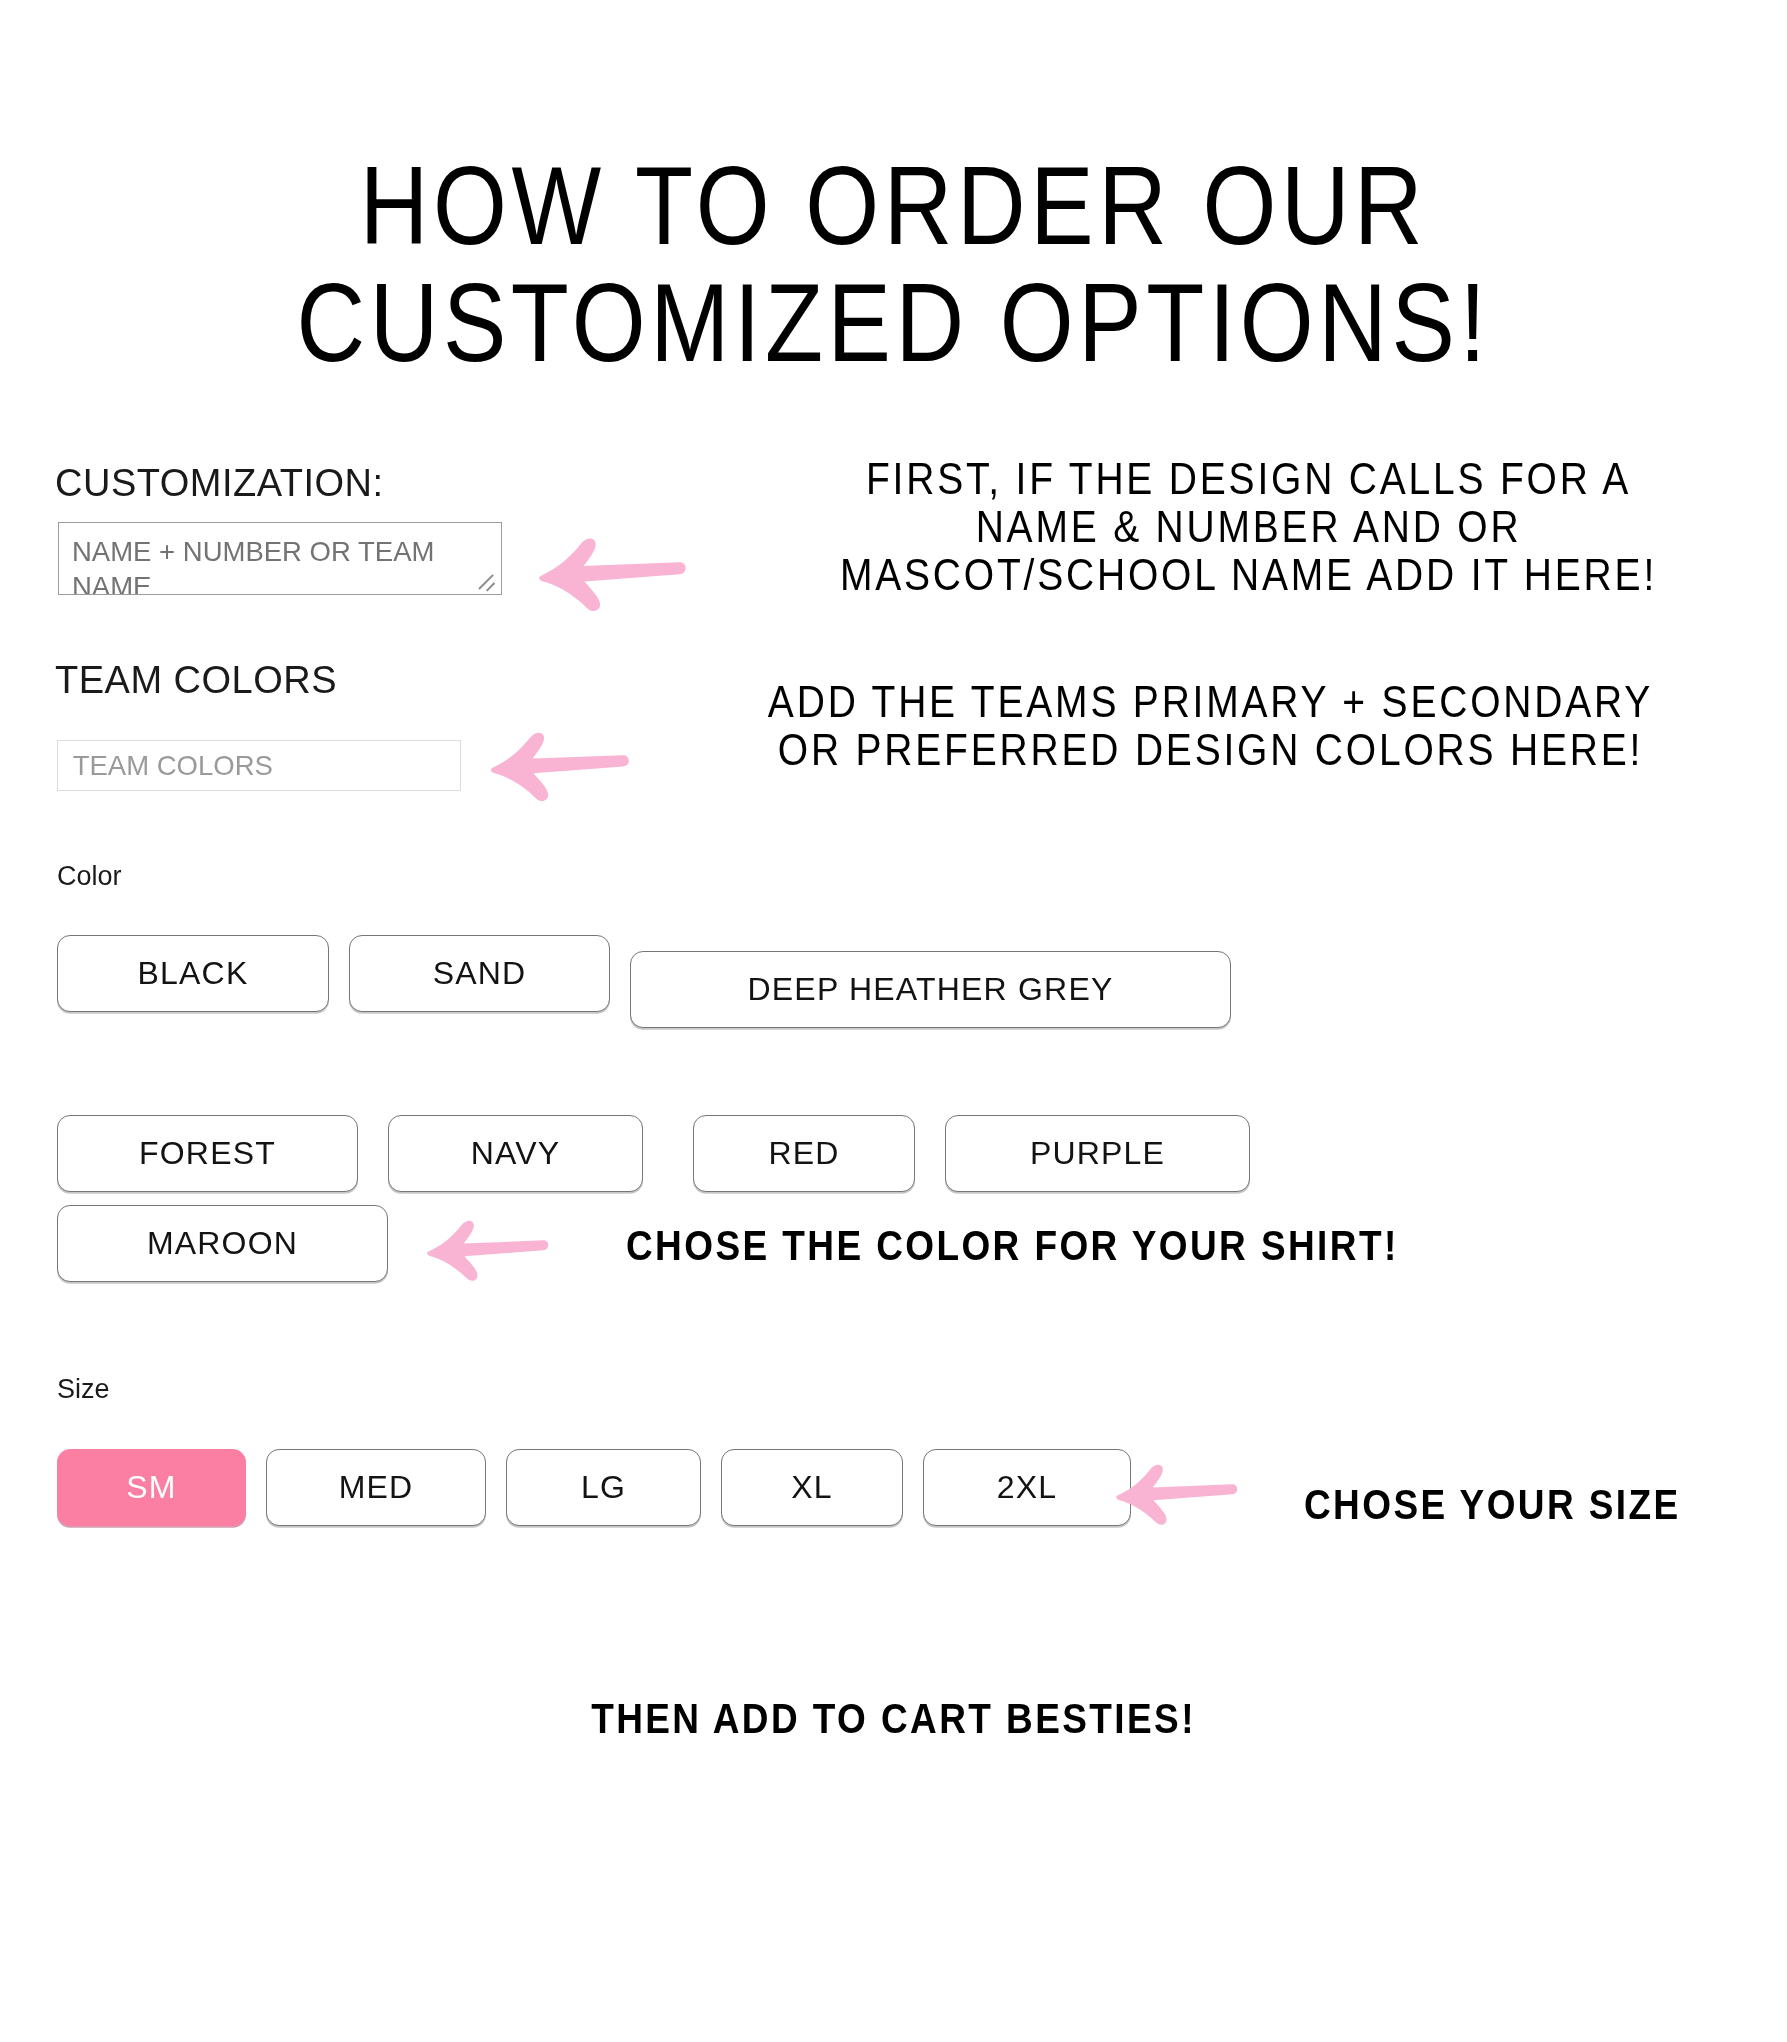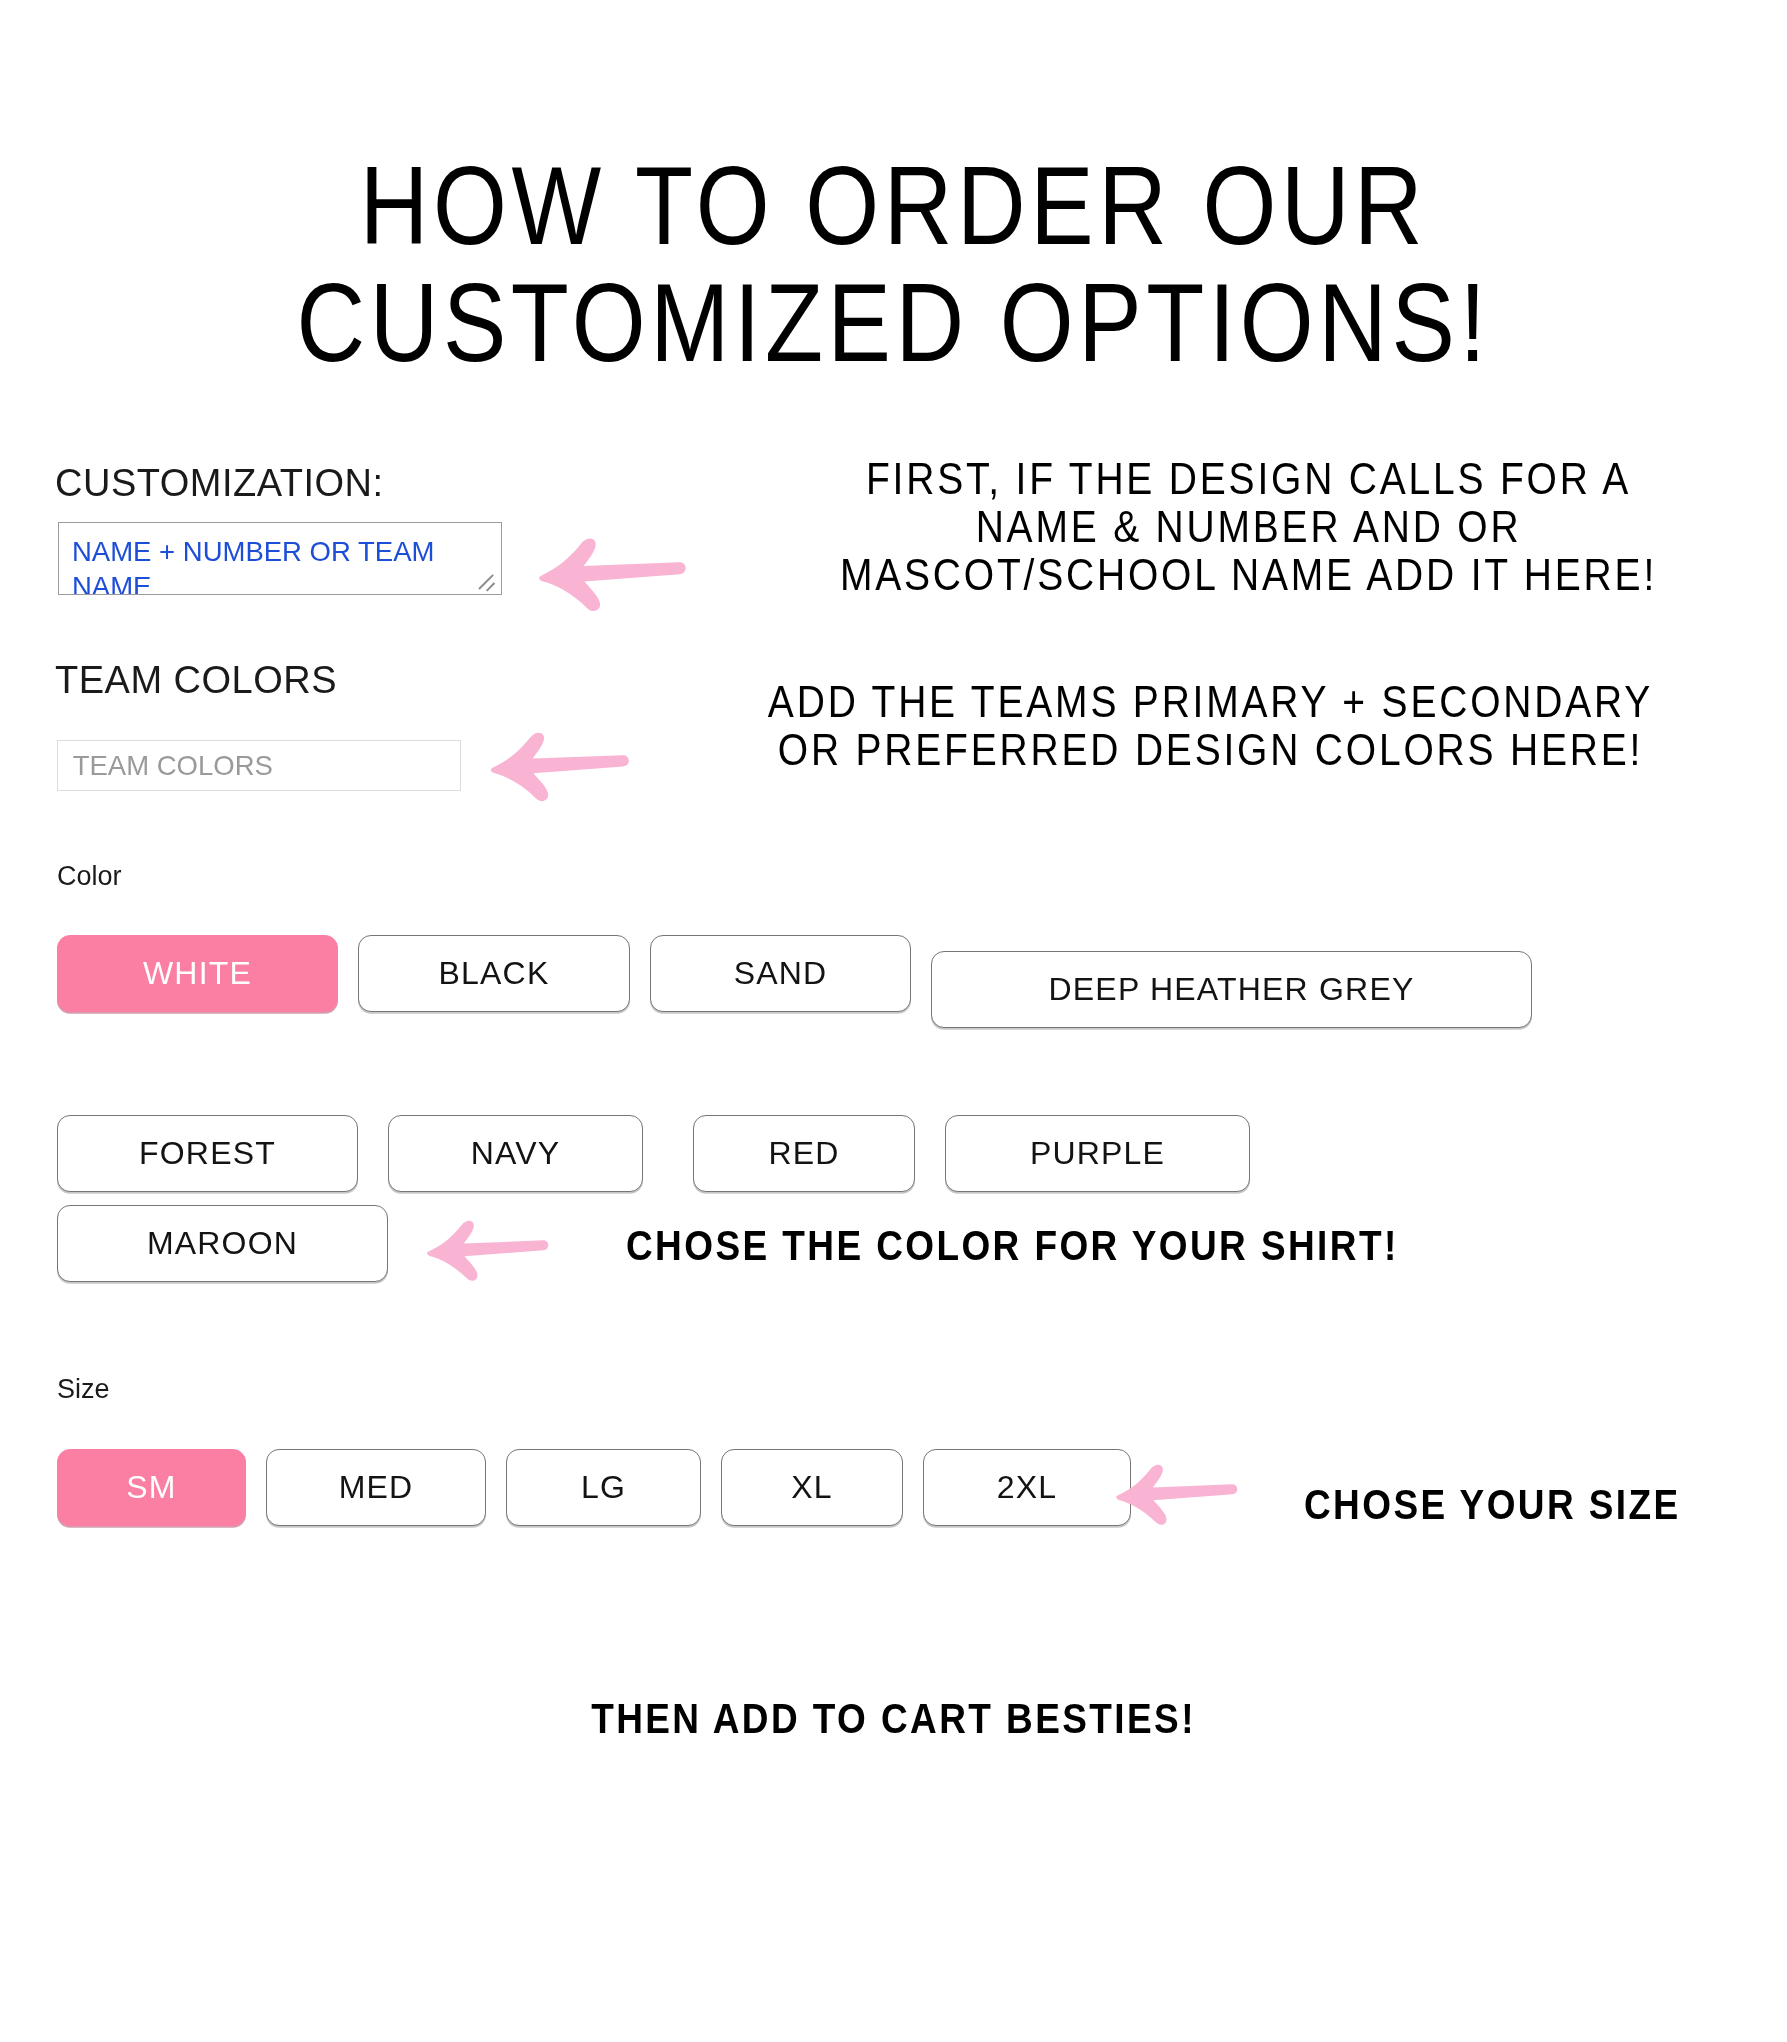--- a/index.html
+++ b/index.html
@@ -60,21 +60,21 @@
   
   .textarea-box {
     position: absolute;
     background: #ffffff;
     border: 1.8px solid #9b9b9b;
     border-radius: 0;
     padding: 11px 13px 0 13px;
     font-family: "Liberation Sans", sans-serif;
     font-size: 27.5px;
     line-height: 1.28;
-    color: #1d4ed8;
+    color: #737373;
     overflow: hidden;
     resize: none;
   }
   .resize-grip {
     position: absolute;
     right: 4.6px;
     bottom: 3.7px;
     width: 20px;
     height: 20px;
     pointer-events: none;
@@ -212,21 +212,20 @@
   </div>
 
   <div class="annot big center-lines" style="top:678px; left:634px; width:1153px; text-align:center;">
     <span class="ln">ADD THE TEAMS PRIMARY + SECONDARY</span>
     <span class="ln">OR PREFERRED DESIGN COLORS HERE!</span>
   </div>
 
   <div class="small-label" style="top:861px; left:57px;">Color</div>
 
   <div class="pill-row" style="top:935px; left:57px;">
-    <div class="pill selected" style="min-width:281px;">WHITE</div>
     <div class="pill" style="min-width:272px;">BLACK</div>
     <div class="pill" style="min-width:261px;">SAND</div>
     <div class="pill" style="min-width:601px;margin-top:16px;">DEEP HEATHER GREY</div>
   </div>
 
   <div class="pill-row" style="top:1115px; left:57px;gap:30px;">
     <div class="pill" style="min-width:301px;">FOREST</div>
     <div class="pill" style="min-width:255px;text-align:center;">NAVY</div>
     <div class="pill" style="min-width:222px;margin-left:20px;">RED</div>
     <div class="pill" style="min-width:305px;">PURPLE</div>

